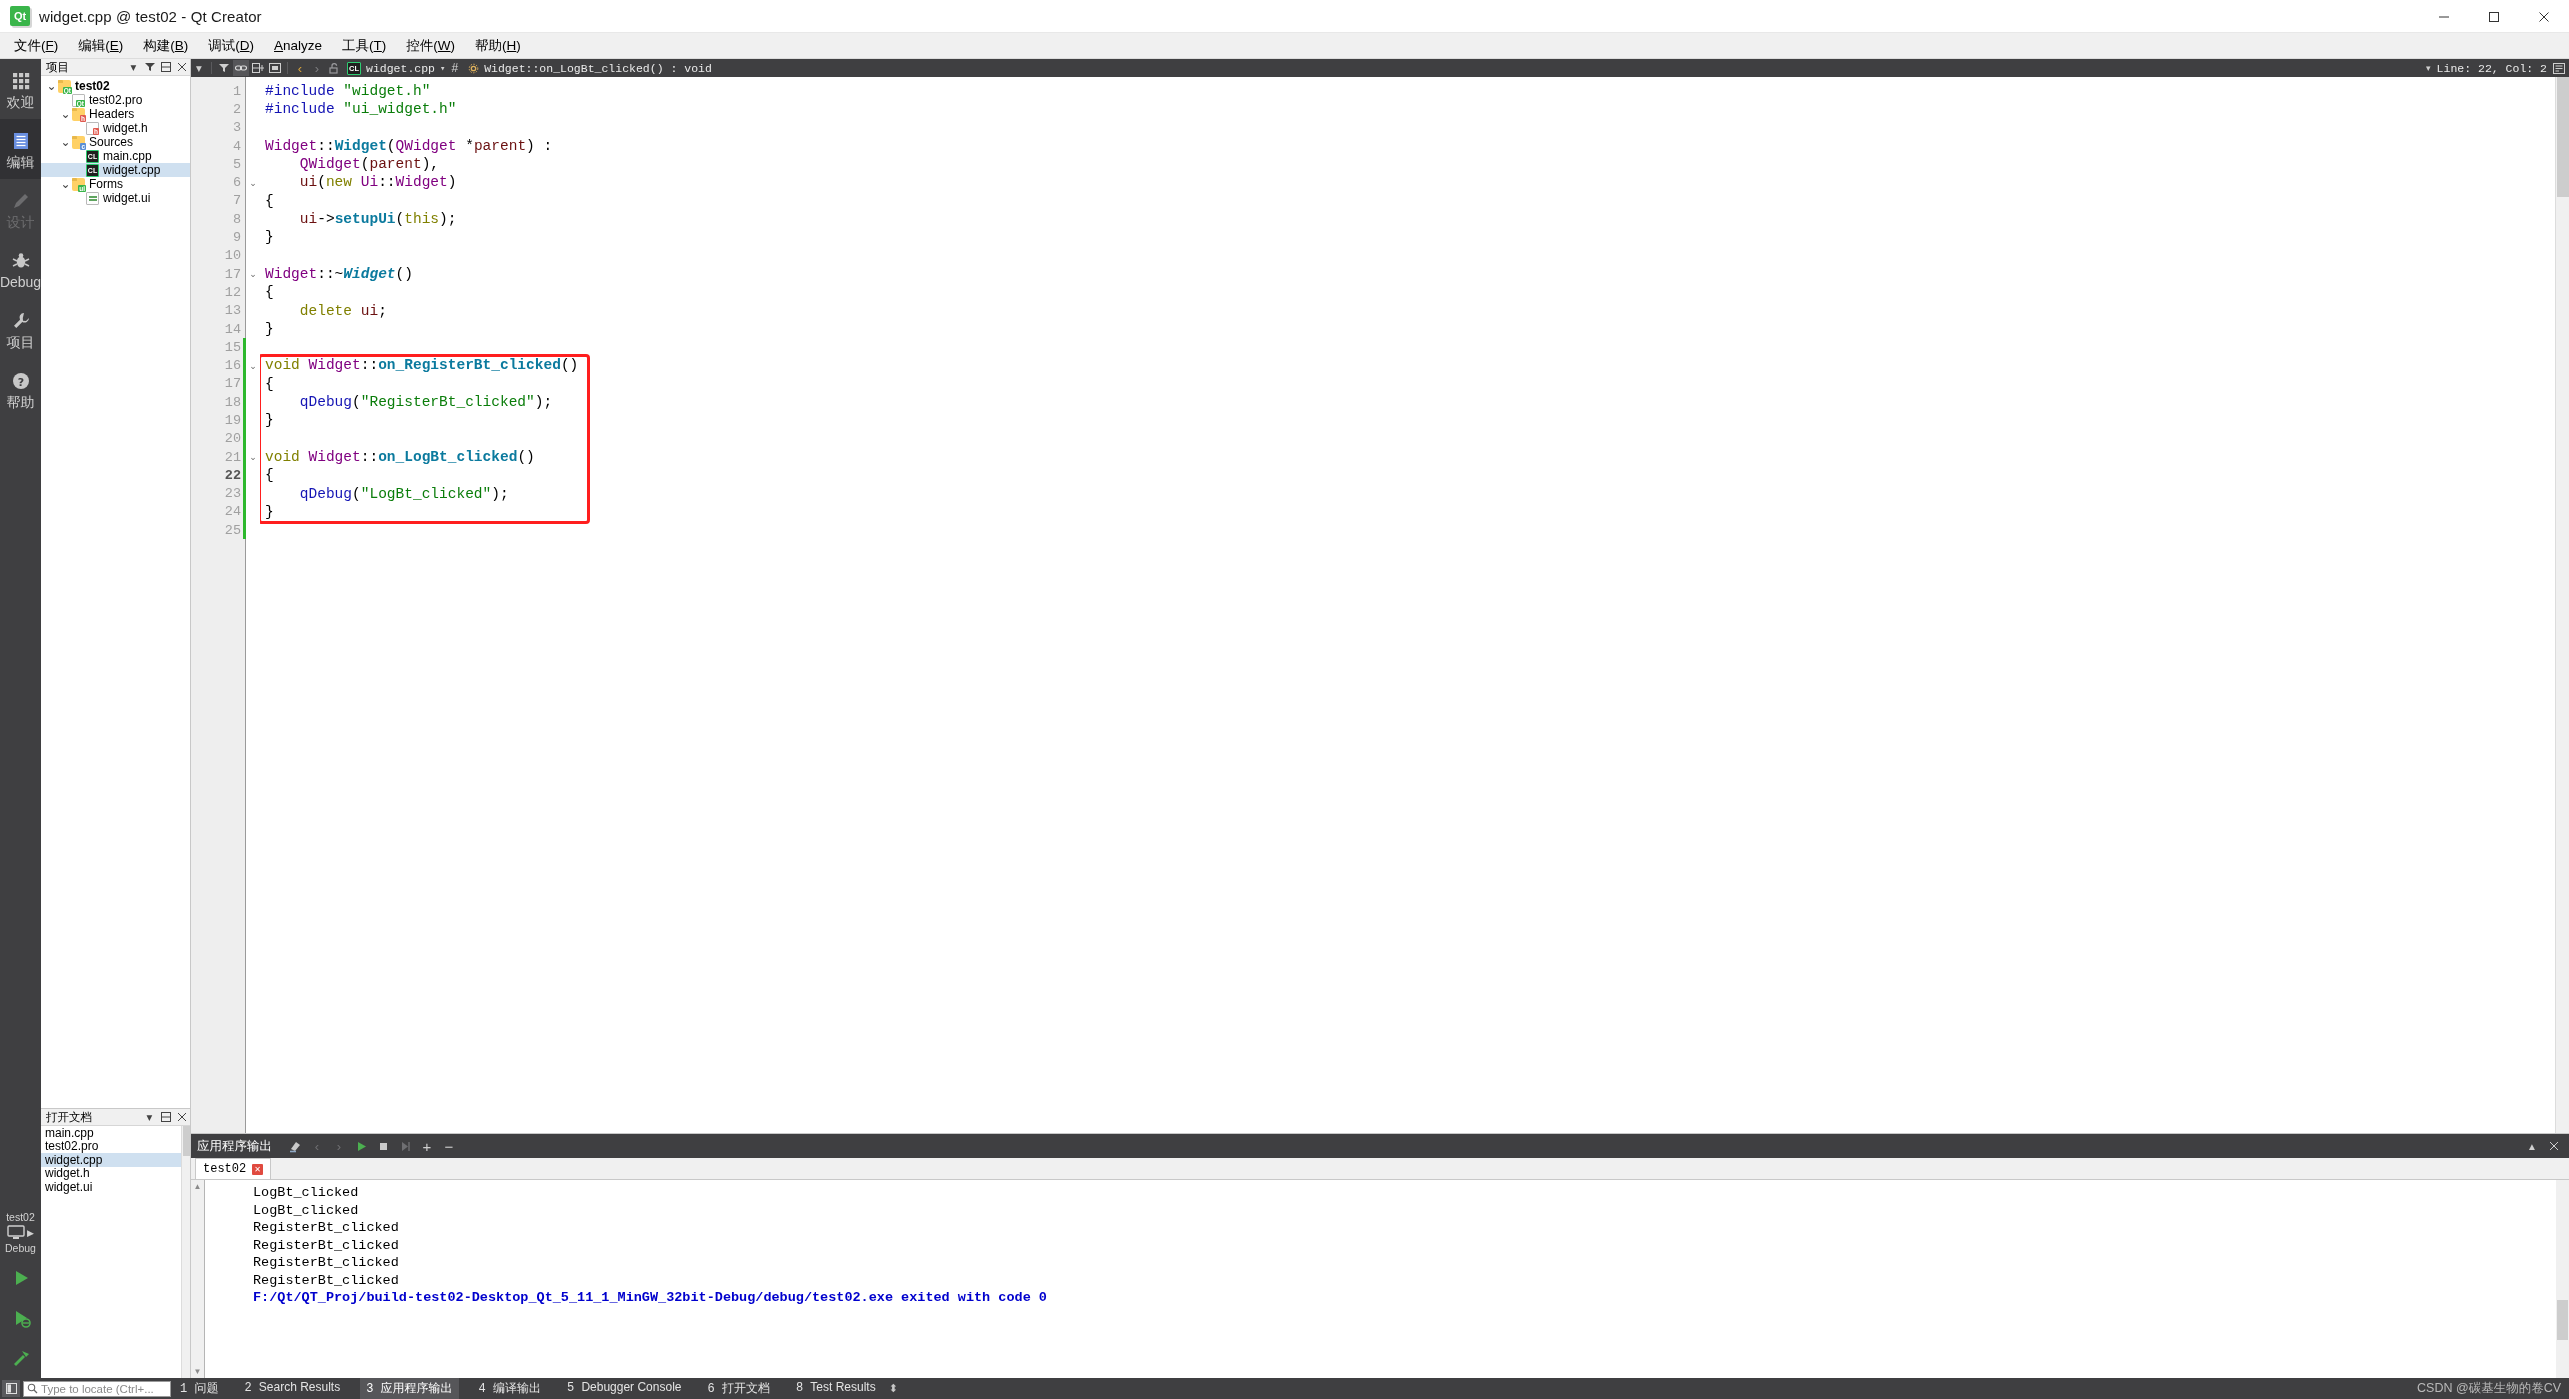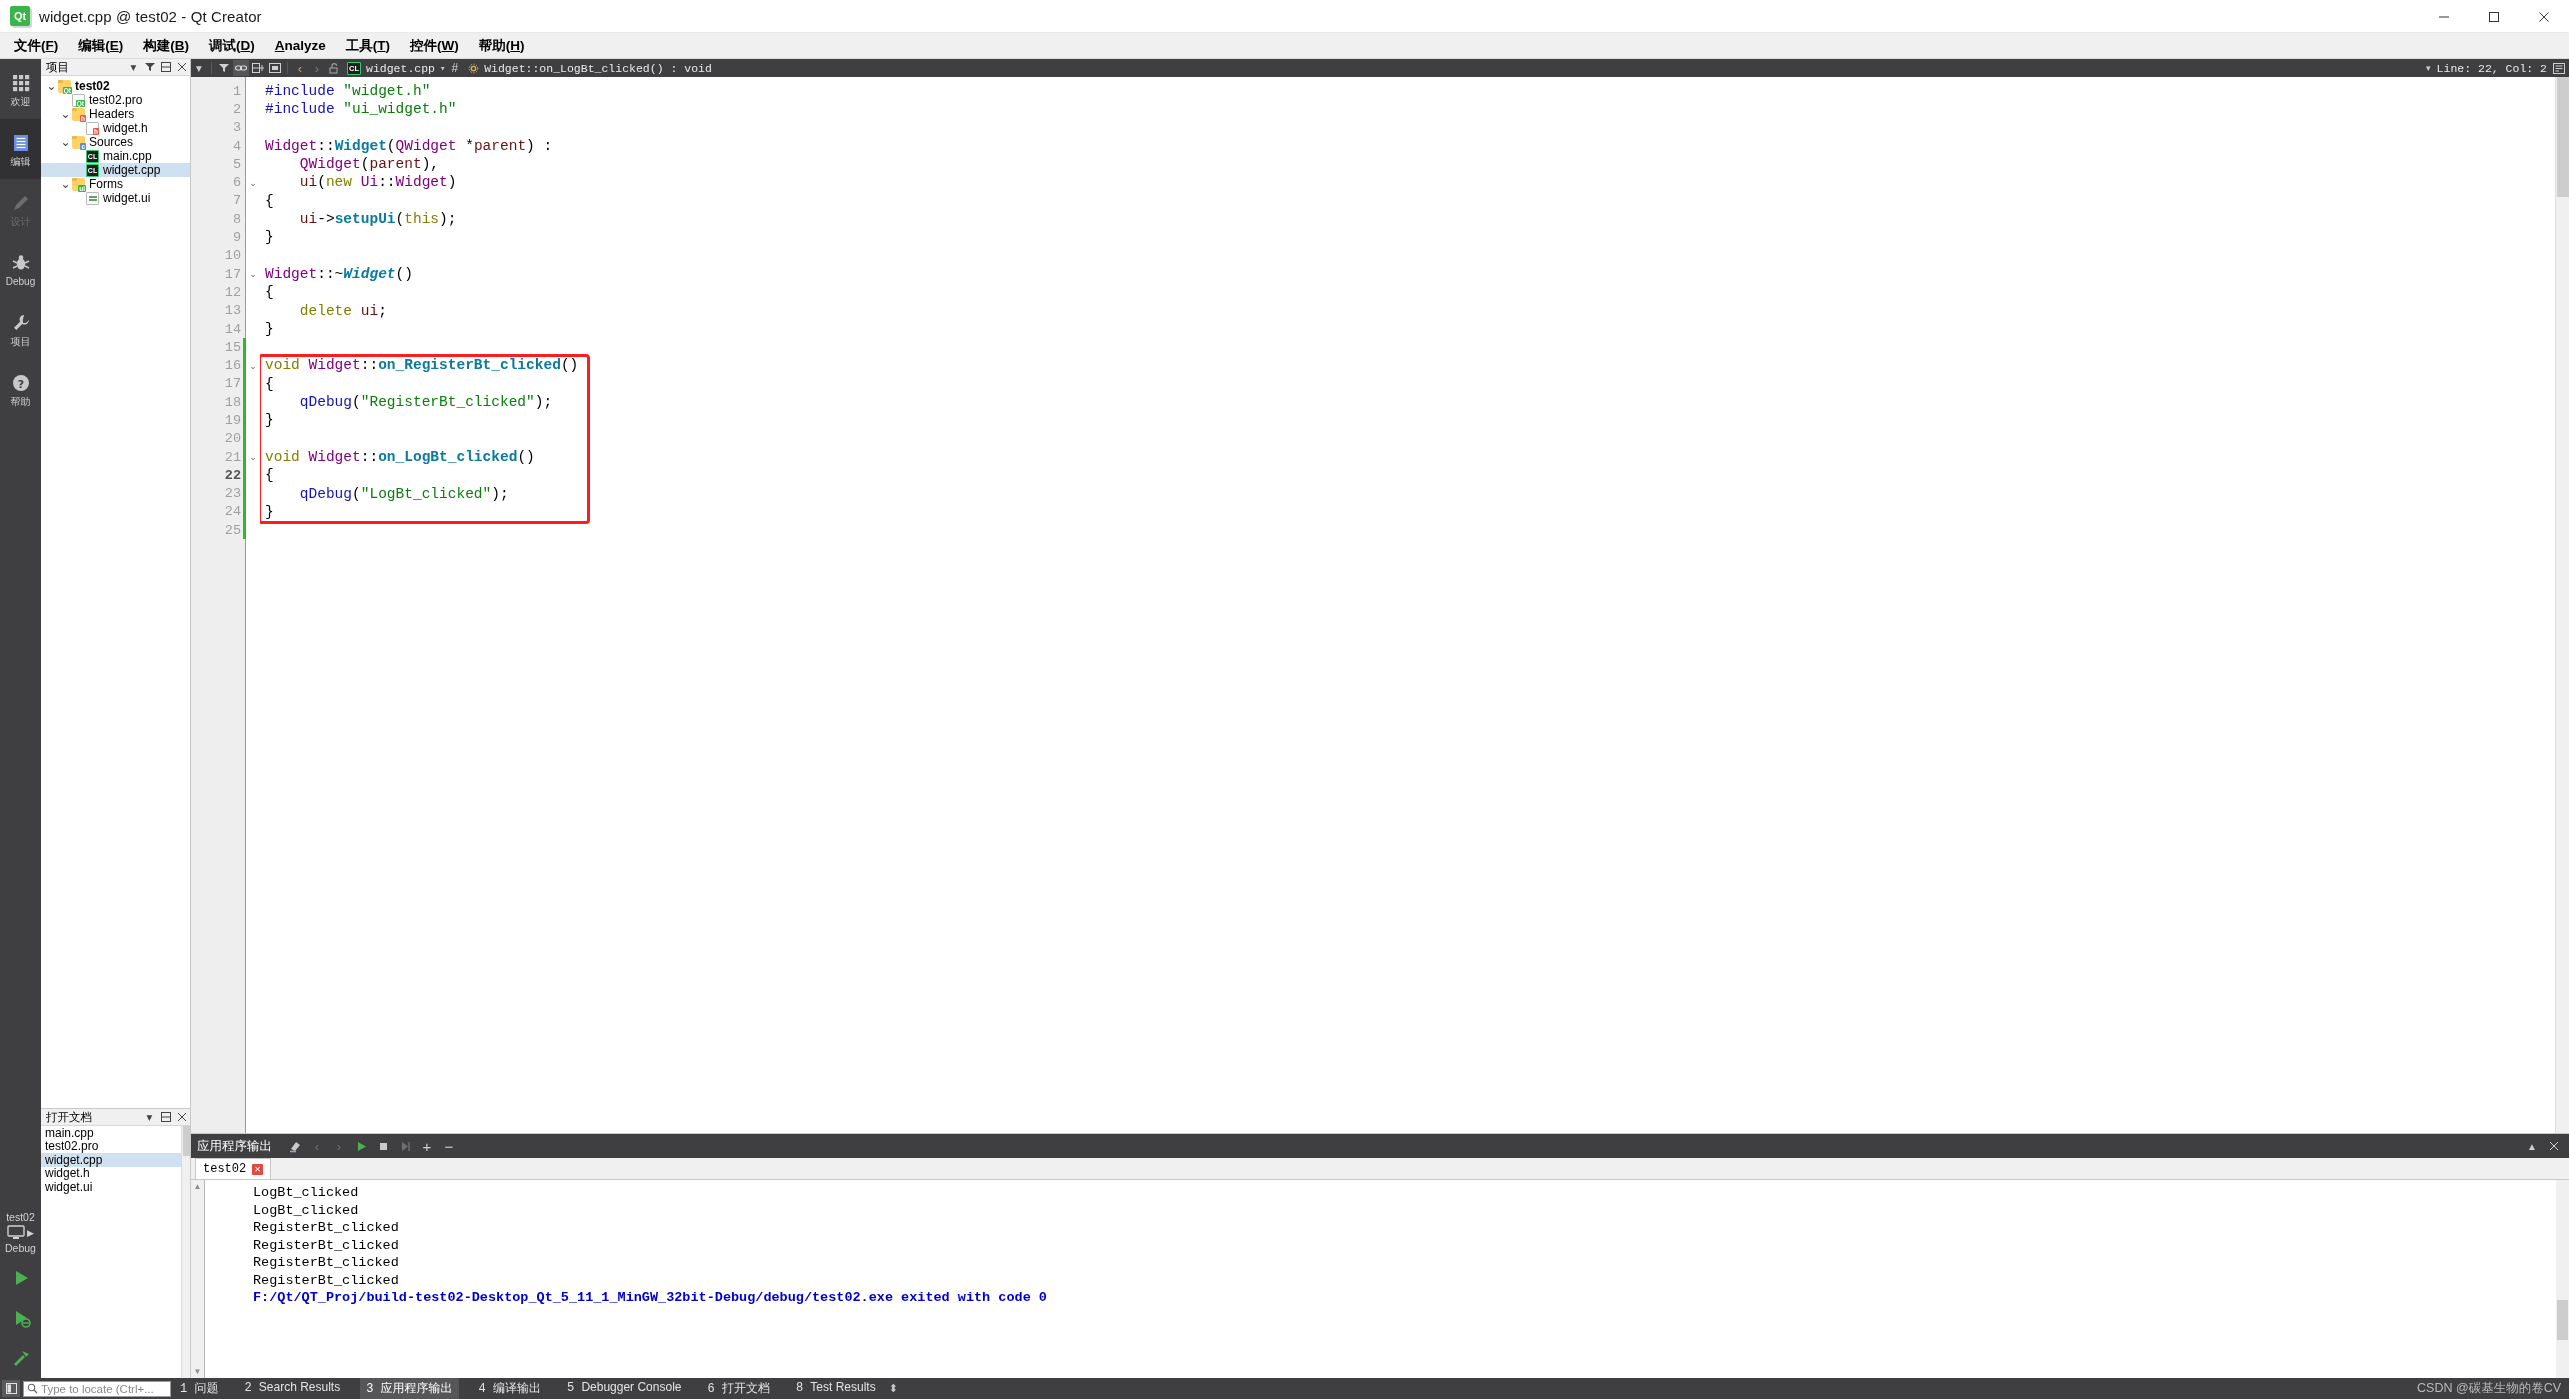--- a/index.html
+++ b/index.html
@@ -34,41 +34,40 @@
   .tb-btn svg { display:block; }
 
   
   .menubar {
     height:26px; background:#f0f0f0; display:flex; align-items:center;
     flex:0 0 26px; padding-left:4px; border-bottom:1px solid #dcdcdc;
   }
   .menu-item {
     font-size:13.5px; color:#000; padding:3px 10px; white-space:nowrap;
     font-family:"Liberation Sans", sans-serif;
-    font-weight:bold;
   }
   .mnemo { text-decoration:underline; }
 
   
   .bodyrow { display:flex; flex:1 1 auto; min-height:0; }
 
   
   .modebar {
     width:41px; background:#3f3f41; display:flex; flex-direction:column;
     flex:0 0 41px; color:#c8c8c8;
   }
   .mode-item {
     height:60px; display:flex; flex-direction:column; align-items:center;
     justify-content:center; gap:3px; font-size:11px; color:#d0d0d0;
     font-family:"Liberation Sans", sans-serif;
   }
   .mode-item.active { background:#313134; }
   .mode-item.disabled { color:#6c6c6e; }
   .mode-glyph { width:22px; height:22px; display:flex; align-items:center; justify-content:center; }
-  .mode-label { line-height:1; font-size:10px;text-align:right; }
+  .mode-label { line-height:1; font-size:14px;text-align:right; }
   .modebar-spacer { flex:1 1 auto; }
   .kit-block { padding:6px 0 4px; display:flex; flex-direction:column; align-items:center; gap:2px; }
   .kit-name { font-size:10.5px; color:#d2d2d2; }
   .kit-row { display:flex; align-items:center; gap:2px; }
   .kit-sub { font-size:10.5px; color:#d2d2d2; }
   .run-btn, .debug-btn, .build-btn {
     width:41px; height:40px; display:flex; align-items:center; justify-content:center;
   }
 
   

